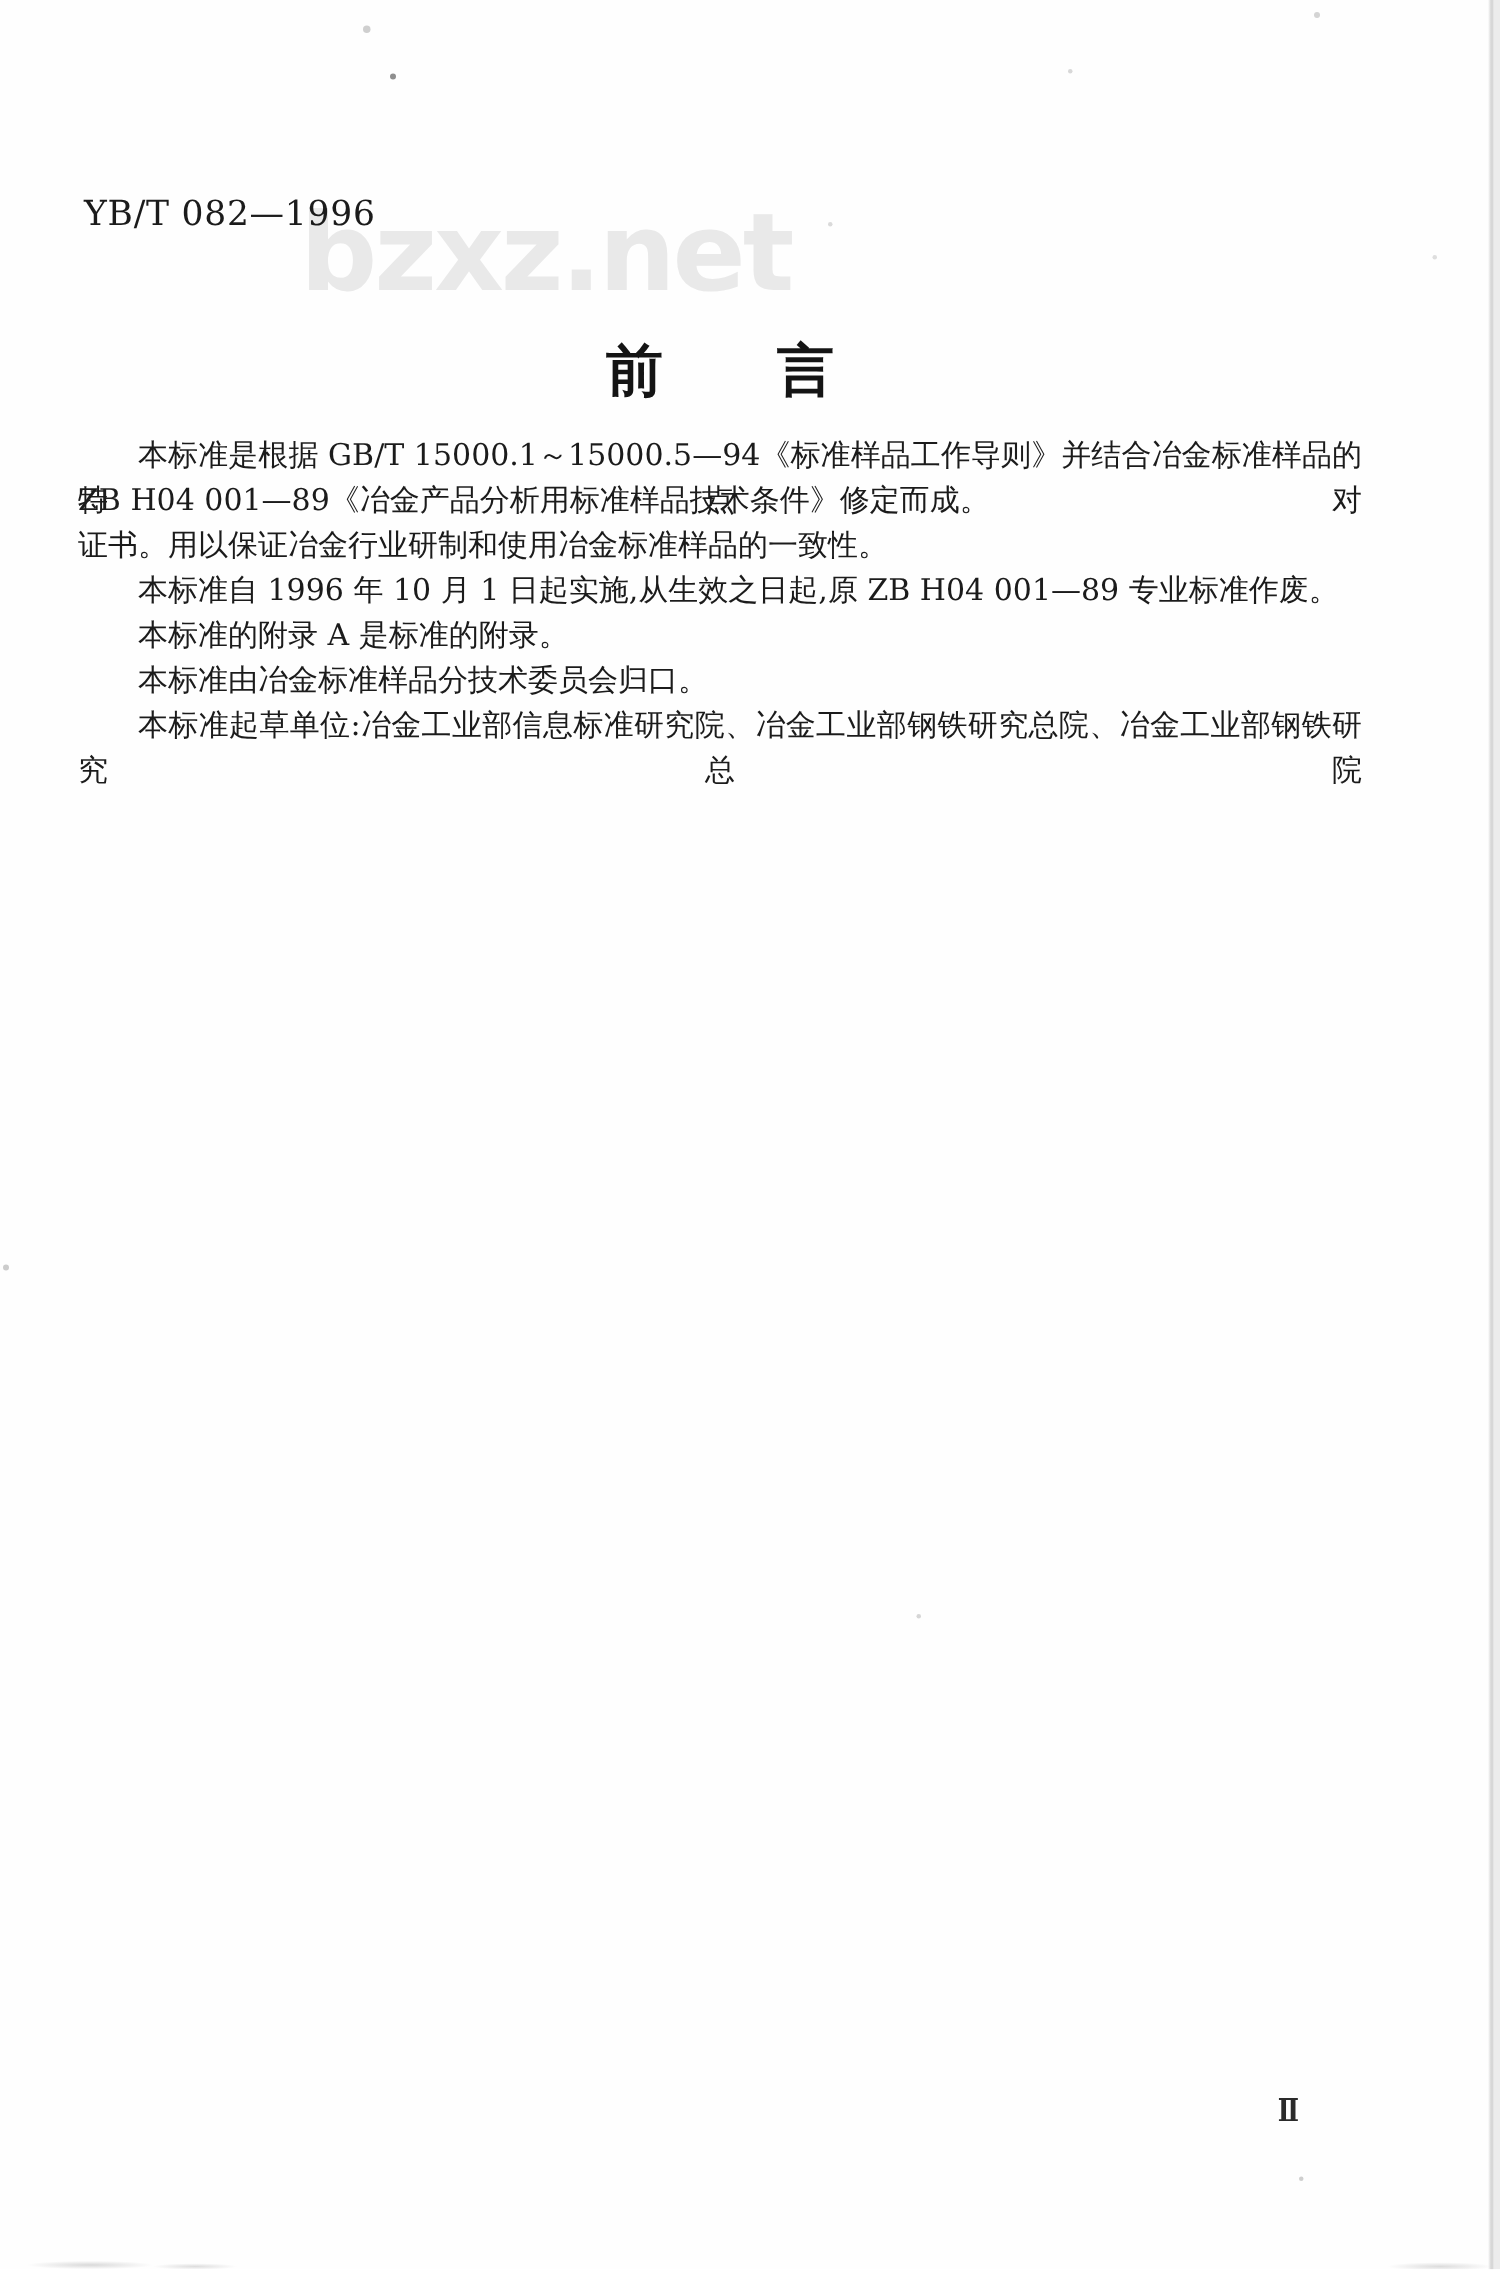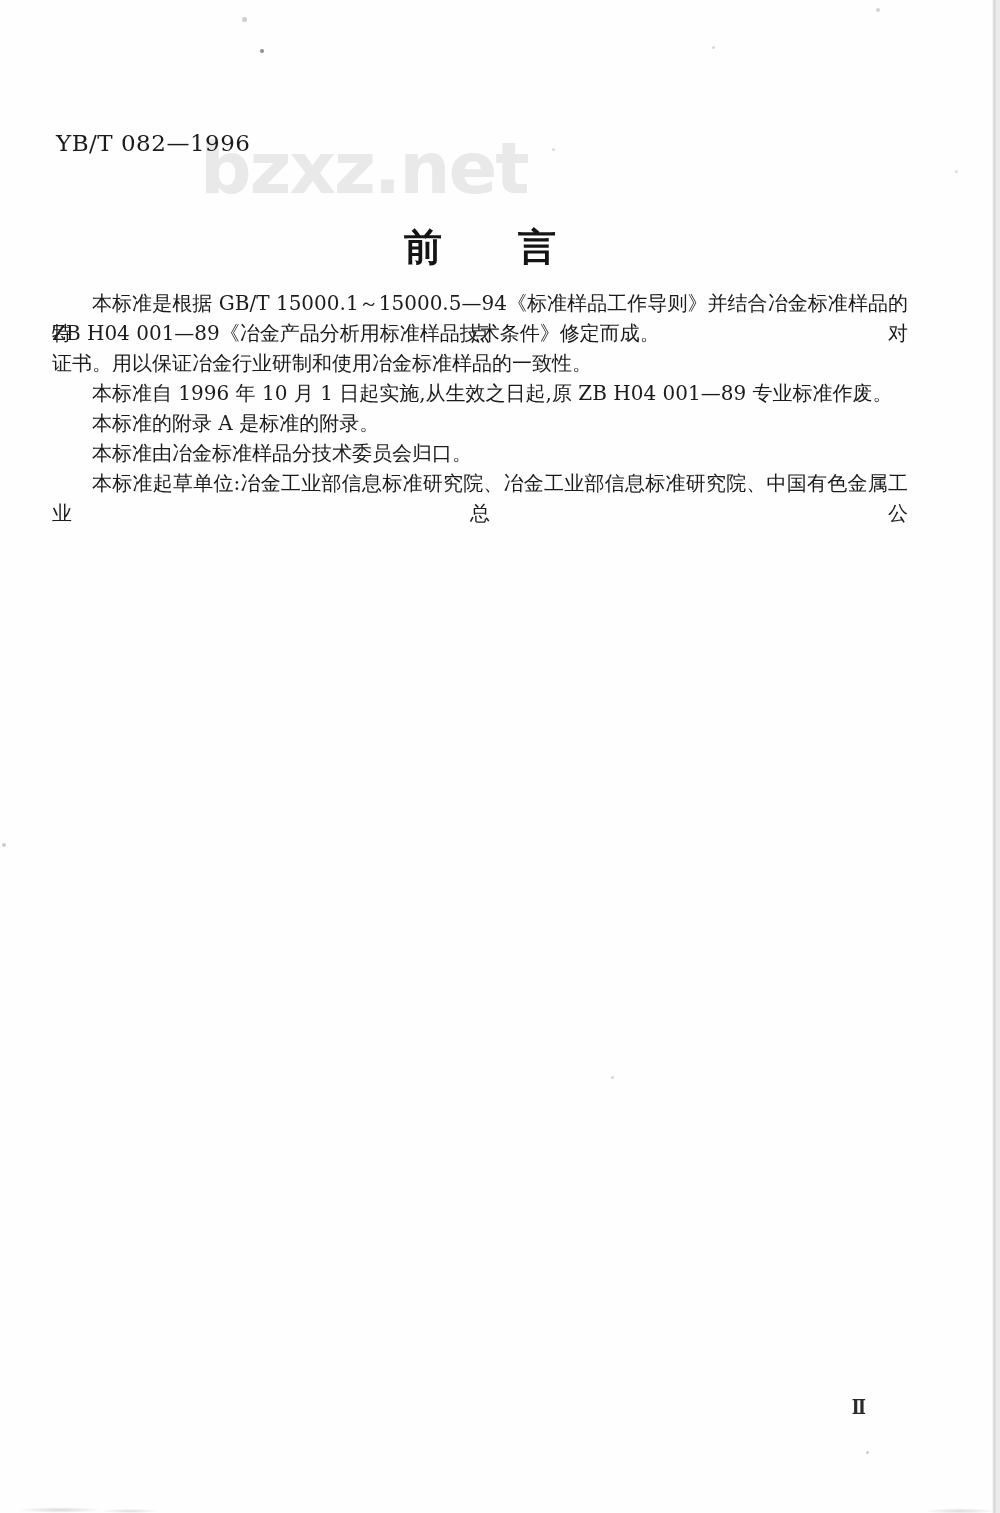--- a/index.html
+++ b/index.html
@@ -133,21 +133,21 @@
     <span>言</span>
   </div>
 
   <div class="body-text">
     <div class="line indent jlast">本标准是根据 GB/T 15000.1～15000.5—94《标准样品工作导则》并结合冶金标准样品的特点对</div>
     <div class="line">ZB H04 001—89《冶金产品分析用标准样品技术条件》修定而成。</div>
     <div class="line">证书。用以保证冶金行业研制和使用冶金标准样品的一致性。</div>
     <div class="line indent">本标准自 1996 年 10 月 1 日起实施,从生效之日起,原 ZB H04 001—89 专业标准作废。</div>
     <div class="line indent">本标准的附录 A 是标准的附录。</div>
     <div class="line indent">本标准由冶金标准样品分技术委员会归口。</div>
-    <div class="line indent jlast">本标准起草单位:冶金工业部信息标准研究院、冶金工业部信息标准研究院、中国有色金属工业总公</div>
+    <div class="line indent jlast">本标准起草单位:冶金工业部信息标准研究院、冶金工业部钢铁研究总院、冶金工业部钢铁研究总院</div>
   </div>
 
   <div class="page-number">Ⅱ</div>
 
   <div class="scan-edge-right"></div>
   <div class="bottom-smudge"></div>
   <div class="speck sp1"></div>
   <div class="speck sp2"></div>
   <div class="speck sp3"></div>
   <div class="speck sp4"></div>

